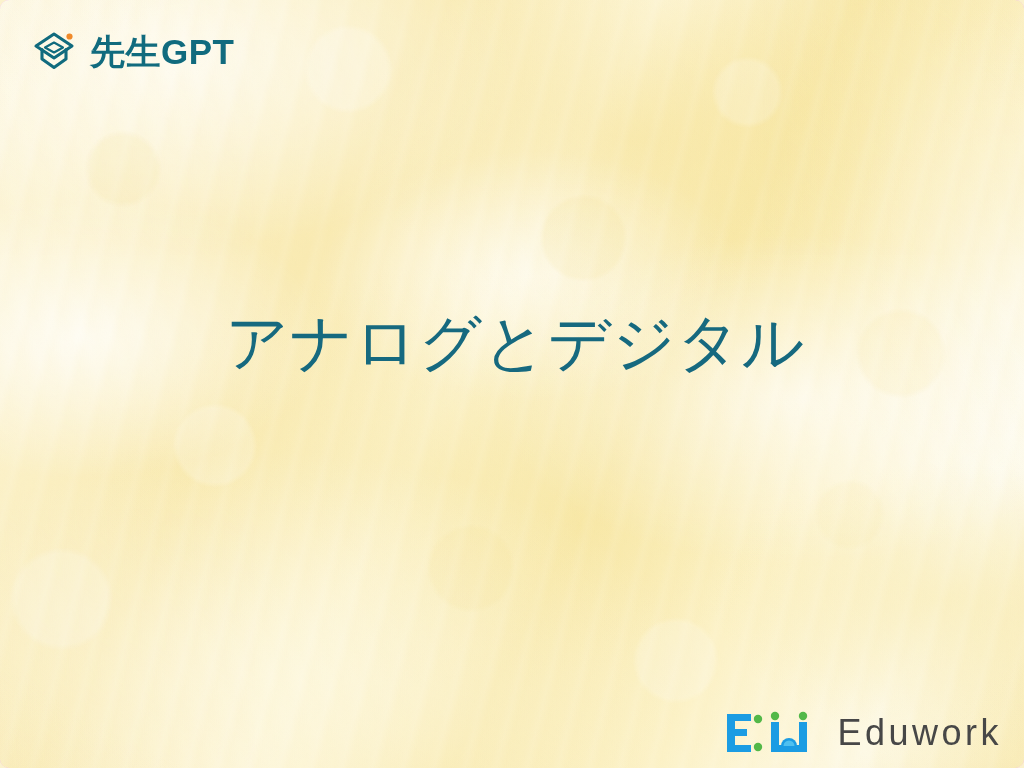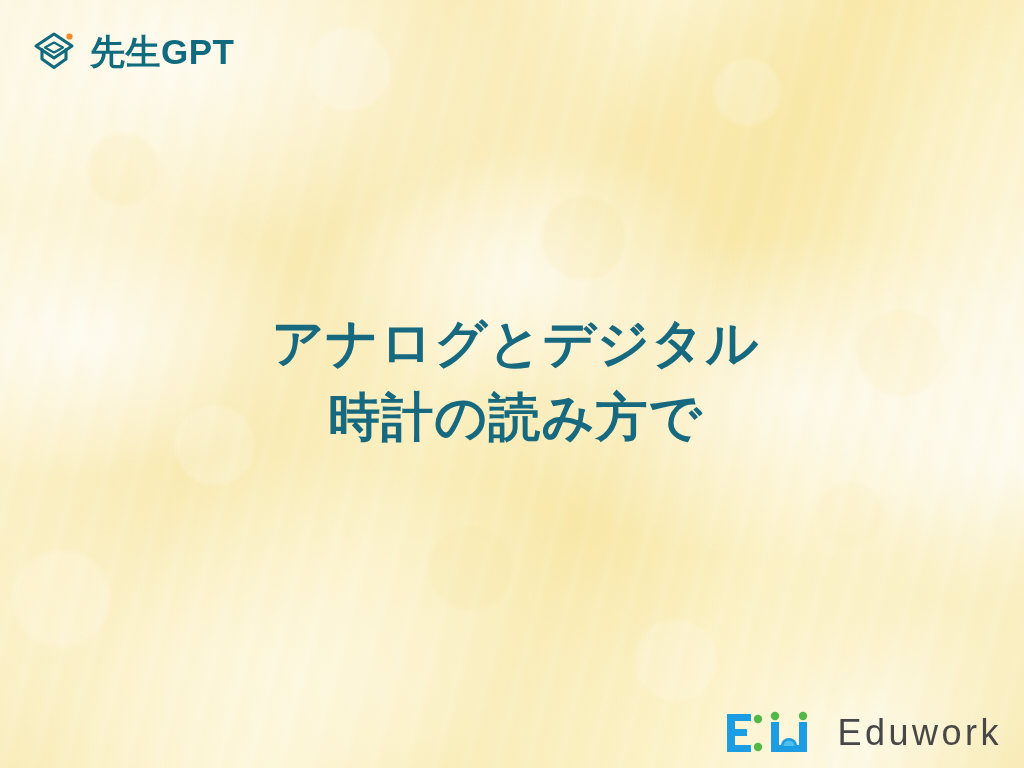--- a/index.html
+++ b/index.html
@@ -16,20 +16,21 @@
     background: #fbf2cd;
   }
 
   
   .slide {
     position: relative;
     width: 1024px;
     height: 768px;
     overflow: hidden;
     background: #f0abfc;
+    border-radius: 9px;
   }
 
   
   .bg-layer {
     position: absolute;
     inset: 0;
     pointer-events: none;
   }
 
   .bg-base {
@@ -131,22 +132,22 @@
     position: absolute;
     left: 0;
     right: 0;
     top: 306px;
     text-align: center;
     z-index: 4;
   }
 
   .title-line {
     display: block;
-    font-size: 52px;
-    font-weight: 700;
+    font-size: 62px;
+    font-weight: 400;
     line-height: 74px;
     letter-spacing: 1px;
     color: #16697f;
     white-space: nowrap;
     padding-left: 7px;
   }
 
   
   .footer-brand {
     position: absolute;
@@ -197,21 +198,20 @@
         <path d="M12 22.5 L12 32 L24 40.5 L36 32 L36 22.5" fill="none" stroke="#116b7e" stroke-width="3.1" stroke-linejoin="round" stroke-linecap="round"></path>
 
         <circle cx="39.5" cy="9.5" r="3.1" fill="#f08a2a"></circle>
       </svg>
     </span>
     <span class="brand-name">先生GPT</span>
   </div>
 
   <h1 class="title-block">
     <span class="title-line">アナログとデジタル</span>
-    <span class="title-line">時計の読み方で</span>
   </h1>
 
   <div class="footer-brand">
     <span class="eduwork-mark-wrap">
       <svg class="eduwork-mark" viewBox="0 0 88 46" aria-hidden="true">
 
         <rect x="2" y="4" width="8" height="38" fill="#1b9ce3"></rect>
         <rect x="2" y="4" width="24" height="7" fill="#1b9ce3"></rect>
         <rect x="2" y="19" width="20" height="7" fill="#1b9ce3"></rect>
         <rect x="2" y="35" width="24" height="7" fill="#1b9ce3"></rect>

